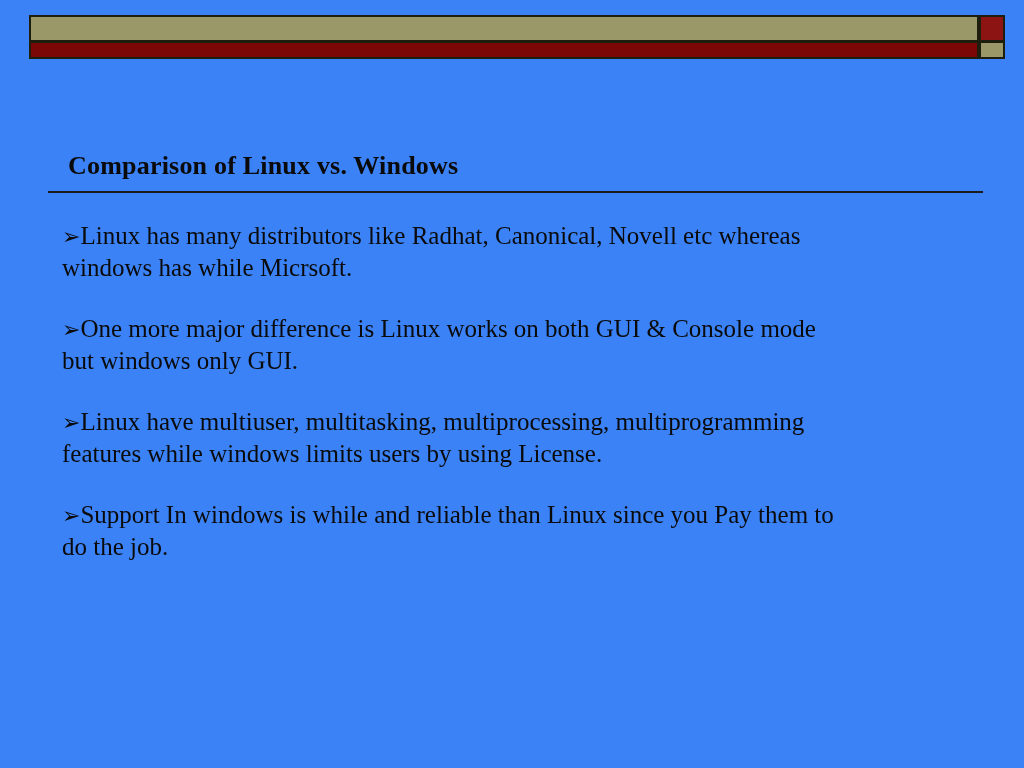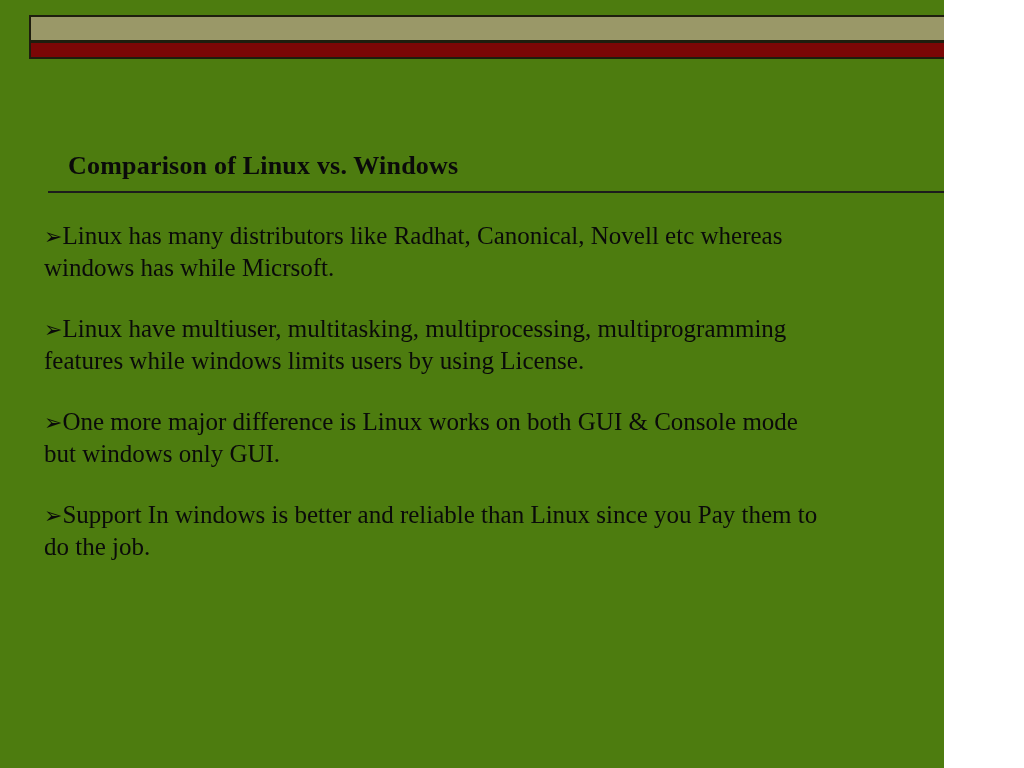--- a/index.html
+++ b/index.html
@@ -1,23 +1,23 @@
 <!DOCTYPE html>
 <html style="--olive: #9a9868; --maroon: #7b0706; --red_square: #8c1412; --border: #1e1e0e; --rule: #1c1c1c; --text: #0a0a0a;"><head>
 <meta charset="utf-8">
 <style>
   * { margin: 0; padding: 0; box-sizing: border-box; }
   html, body { background: #ffffff; }
   body { font-family: "Liberation Serif", serif; }
 
   .slide {
     position: relative;
-    width: 944px;
+    width: 1024px;
     height: 768px;
-    background: #4d7c0f;
+    background: #3b82f6;
     overflow: hidden;
   }
 
   
   .bar, .sq { position: absolute; border: 2px solid var(--border, #1e1e0e); }
   .olive-bar  { left: 29px;  top: 15px; width: 950px; height: 27px; background: var(--olive, #9a9868); }
   .red-sq     { left: 979px; top: 15px; width: 26px;  height: 27px; background: var(--red_square, #8c1412); }
   .maroon-bar { left: 29px;  top: 41px; width: 950px; height: 18px; background: var(--maroon, #7b0706); }
   .olive-sq   { left: 979px; top: 41px; width: 26px;  height: 18px; background: var(--olive, #9a9868); }
 
@@ -40,21 +40,21 @@
     left: 48px;
     top: 191px;
     width: 935px;
     height: 2px;
     background: var(--rule, #1c1c1c);
   }
 
   
   .content {
     position: absolute;
-    left: 44px;
+    left: 62px;
     top: 220px;
     width: 820px;
     color: var(--text, #0a0a0a);
   }
   .bullet {
     font-size: 25px;
     line-height: 31px;
     margin-bottom: 30px;
     white-space: nowrap;
   }
@@ -78,28 +78,28 @@
   <div class="rule"></div>
 
   <div class="content">
 
     <p class="bullet">
       <span class="b">➢</span><span>Linux has many distributors like Radhat, Canonical, Novell etc whereas</span><br>
       <span>windows has while Micrsoft.</span>
     </p>
 
     <p class="bullet">
+      <span class="b">➢</span><span>One more major difference is Linux works on both GUI &amp; Console mode</span><br>
+      <span>but windows only GUI.</span>
+    </p>
+
+    <p class="bullet">
       <span class="b">➢</span><span>Linux have multiuser, multitasking, multiprocessing, multiprogramming</span><br>
       <span>features while windows limits users by using License.</span>
     </p>
 
     <p class="bullet">
-      <span class="b">➢</span><span>One more major difference is Linux works on both GUI &amp; Console mode</span><br>
-      <span>but windows only GUI.</span>
-    </p>
-
-    <p class="bullet">
-      <span class="b">➢</span><span>Support In windows is better and reliable than Linux since you Pay them to</span><br>
+      <span class="b">➢</span><span>Support In windows is while and reliable than Linux since you Pay them to</span><br>
       <span>do the job.</span>
     </p>
 
   </div>
 </div>
 
 </body></html>

